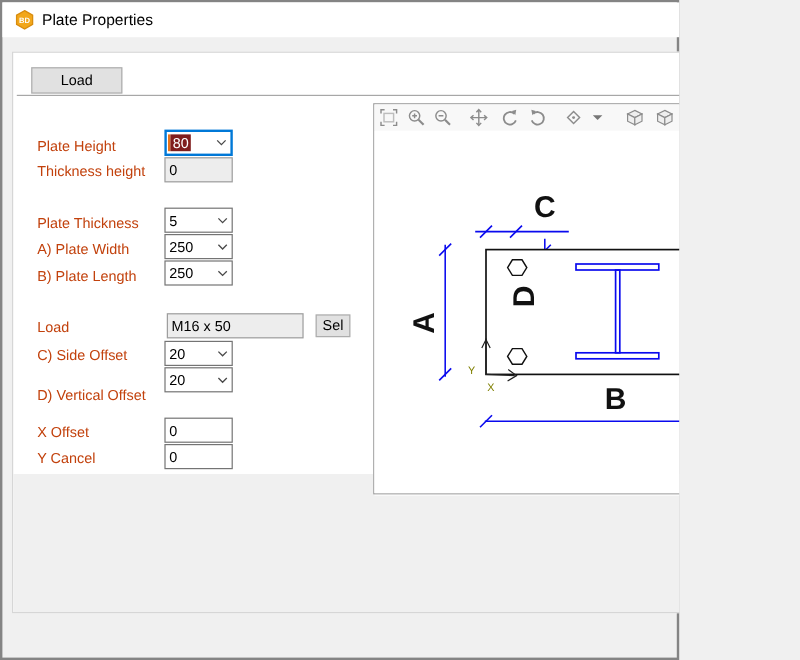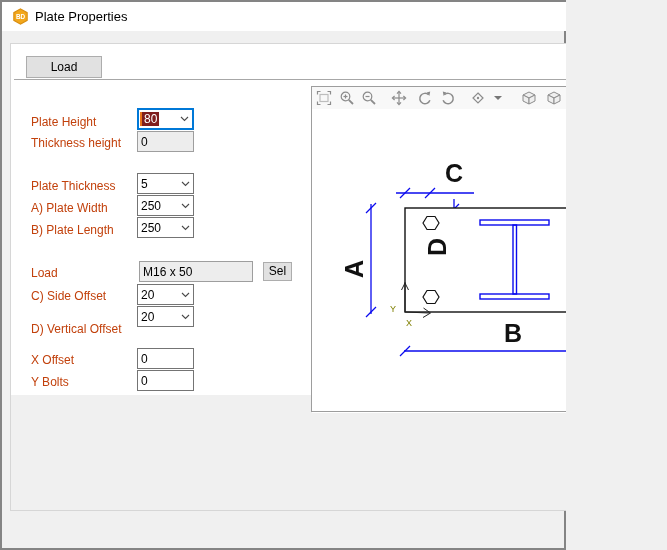--- a/index.html
+++ b/index.html
@@ -78,21 +78,21 @@
 
     <div class="lbl" style="top:71px">Plate Height</div>
     <div class="lbl" style="top:92px">Thickness height</div>
     <div class="lbl" style="top:135px">Plate Thickness</div>
     <div class="lbl" style="top:157px">A) Plate Width</div>
     <div class="lbl" style="top:179px">B) Plate Length</div>
     <div class="lbl" style="top:222px">Load</div>
     <div class="lbl" style="top:245px">C) Side Offset</div>
     <div class="lbl" style="top:278px">D) Vertical Offset</div>
     <div class="lbl" style="top:309px">X Offset</div>
-    <div class="lbl" style="top:331px">Y Bolts</div>
+    <div class="lbl" style="top:331px">Y Cancel</div>
 
     <div class="combo focused" style="left:126px; top:64px;">
       <span class="val">
           <span class="caret-bar"></span>
           <span class="sel-text">80</span>
         </span>
       <span class="chev">
         <svg width="9" height="6" viewBox="0 0 9 6">
             <polyline points="1,1 4.5,4.5 8,1" fill="none" stroke="#4a4a4a" stroke-width="1.1"></polyline>
           </svg>

